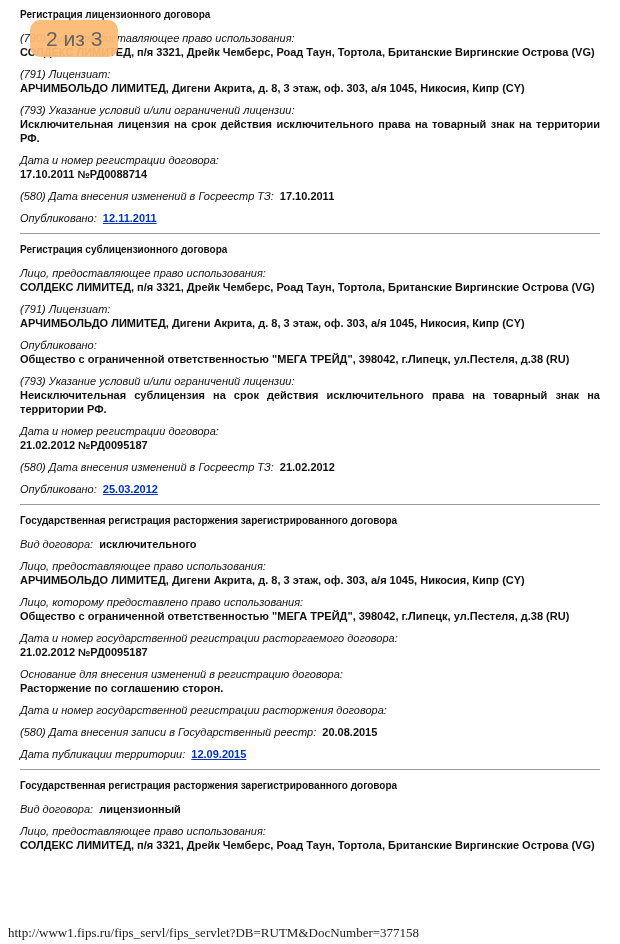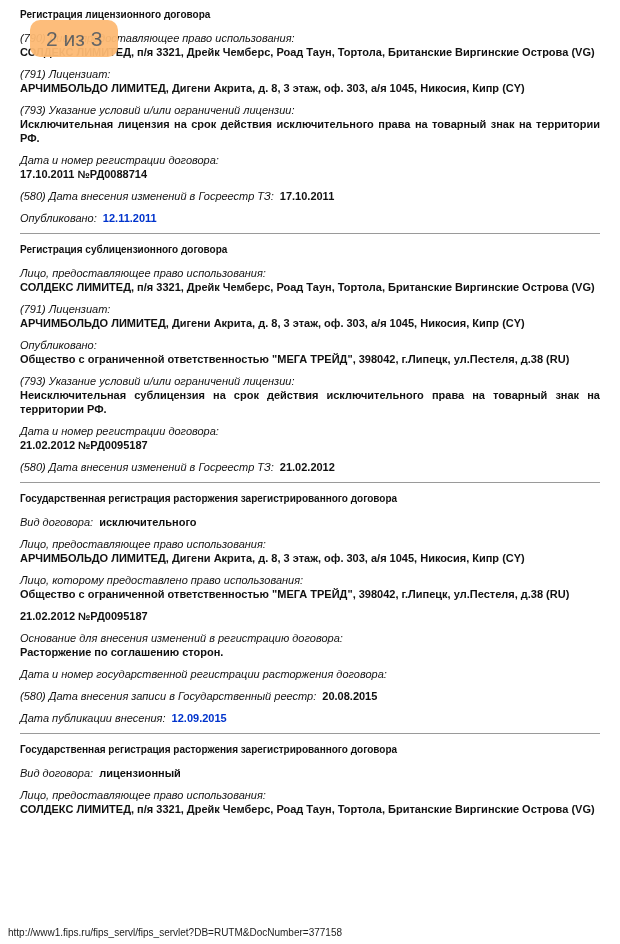--- a/index.html
+++ b/index.html
@@ -21,20 +21,21 @@
     line-height: 14px;
   }
   .block { margin: 0 0 8px 0; line-height: 14px; }
   .block .label { font-style: italic; display: block; }
   .block .value { font-weight: bold; display: block; text-align: justify; }
   .block.inline .label,
   .block.inline .value { display: inline; text-align: right; }
   .block.inline .value { margin-left: 3px; margin-top: 20px; }
   .value.link {
     color: var(--link, #0033cc);
+    text-decoration: underline;
     cursor: pointer;
   }
   hr.rule {
     border: none;
     border-top: 1px solid #9a9a9a;
     margin: 8px 0 9px 0;
   }
   .badge {
     position: absolute;
     left: 30px;
@@ -44,23 +45,24 @@
     font-size: 21px;
     line-height: 1;
     padding: 8px 16px;
     border-radius: 10px;
     opacity: 0.95;
   }
   .footer {
     position: absolute;
     left: 8px;
     bottom: 5px;
-    font-size: 10px;
+    font-size: 13px;
     color: #222222;
     line-height: 12px;
+    font-family: Liberation Serif, serif;
   }
 </style>
 </head>
 <body style="background: rgb(255, 255, 255);">
 
 <div class="doc">
   <div id="sections">
   <section class="section">
     <h2 class="section-title">Регистрация лицензионного договора</h2>
     <div class="blocks">
@@ -123,20 +125,24 @@
   <div class="block">
     <span class="label">Дата и номер регистрации договора:</span>
     <span class="value">21.02.2012 №РД0095187</span>
   </div>
 
   <div class="block inline">
     <span class="label">(580) Дата внесения изменений в Госреестр ТЗ:</span>
     <span class="value">21.02.2012</span>
   </div>
 
+  <div class="block inline">
+    <span class="label">Опубликовано:</span>
+    <span class="value link">25.03.2012</span>
+  </div>
 </div>
     <hr class="rule">
   </section>
 
   <section class="section">
     <h2 class="section-title">Государственная регистрация расторжения зарегистрированного договора</h2>
     <div class="blocks">
   <div class="block inline">
     <span class="label">Вид договора:</span>
     <span class="value">исключительного</span>
@@ -146,39 +152,40 @@
     <span class="label">Лицо, предоставляющее право использования:</span>
     <span class="value">АРЧИМБОЛЬДО ЛИМИТЕД, Дигени Акрита, д. 8, 3 этаж, оф. 303, а/я 1045, Никосия, Кипр (CY)</span>
   </div>
 
   <div class="block">
     <span class="label">Лицо, которому предоставлено право использования:</span>
     <span class="value">Общество с ограниченной ответственностью "МЕГА ТРЕЙД", 398042, г.Липецк, ул.Пестеля, д.38 (RU)</span>
   </div>
 
   <div class="block">
+    <span class="label">Дата и номер государственной регистрации расторгаемого договора:</span>
     <span class="value">21.02.2012 №РД0095187</span>
   </div>
 
   <div class="block">
     <span class="label">Основание для внесения изменений в регистрацию договора:</span>
     <span class="value">Расторжение по соглашению сторон.</span>
   </div>
 
   <div class="block">
     <span class="label">Дата и номер государственной регистрации расторжения договора:</span>
   </div>
 
   <div class="block inline">
     <span class="label">(580) Дата внесения записи в Государственный реестр:</span>
     <span class="value">20.08.2015</span>
   </div>
 
   <div class="block inline">
-    <span class="label">Дата публикации внесения:</span>
+    <span class="label">Дата публикации территории:</span>
     <span class="value link">12.09.2015</span>
   </div>
 </div>
     <hr class="rule">
   </section>
 
   <section class="section">
     <h2 class="section-title">Государственная регистрация расторжения зарегистрированного договора</h2>
     <div class="blocks">
   <div class="block inline">

